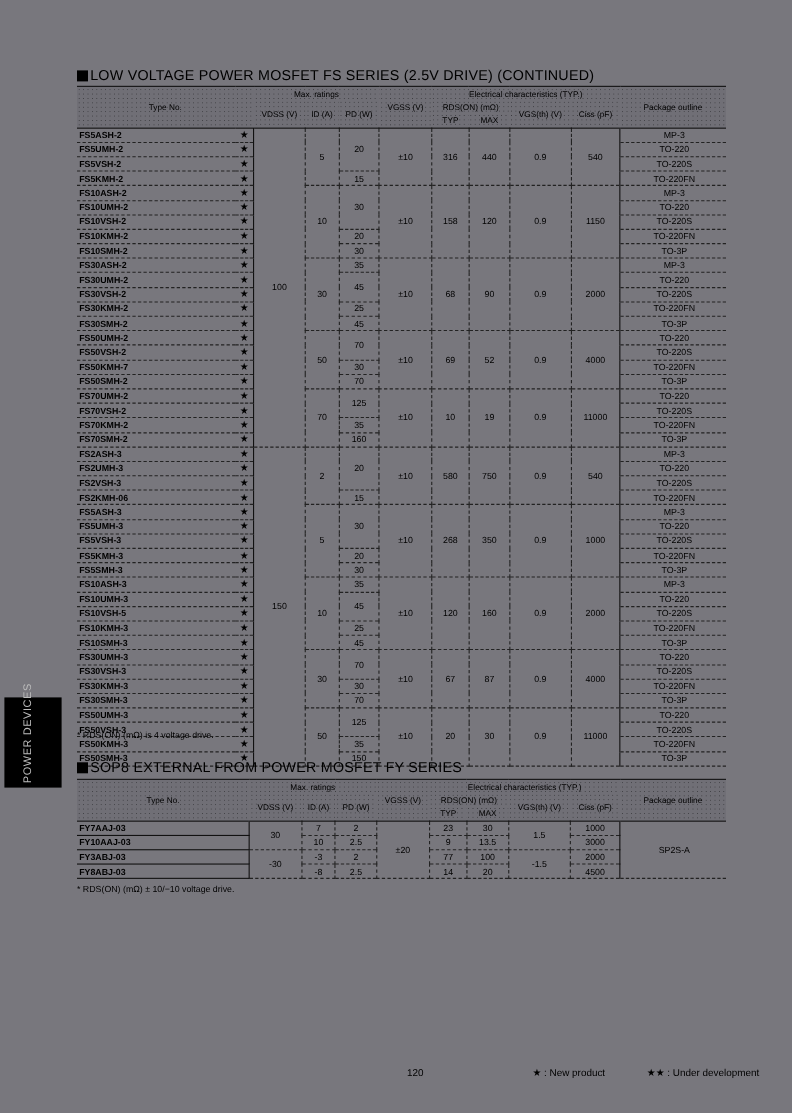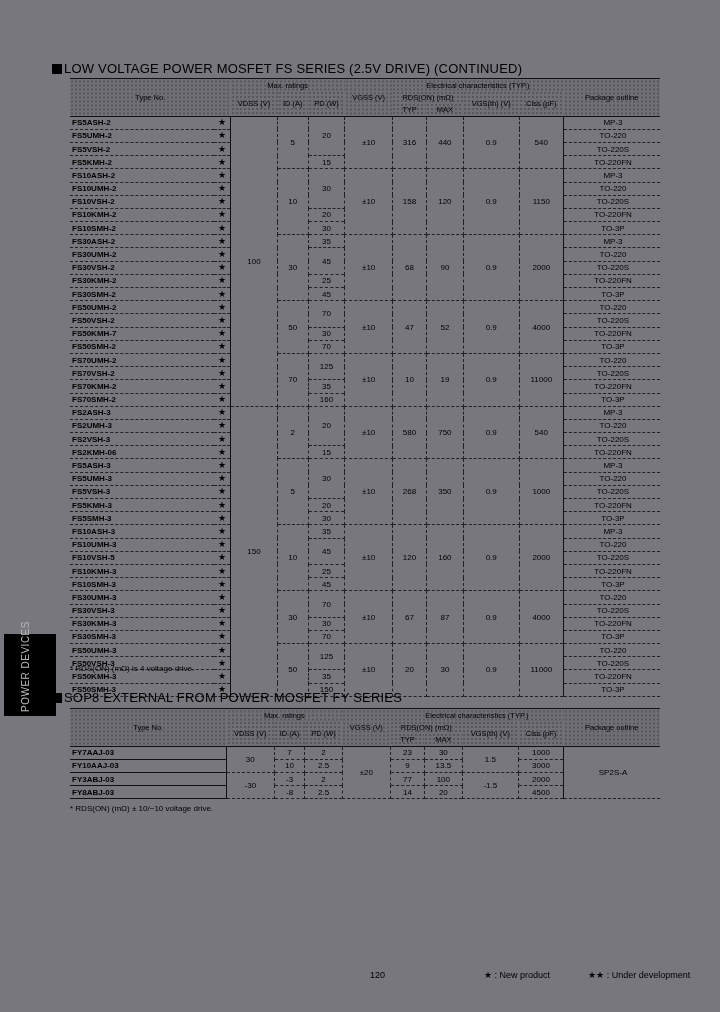--- a/index.html
+++ b/index.html
@@ -1,17 +1,17 @@
 <!DOCTYPE html>
 <html><head>
 <meta charset="utf-8">
 <style>
   html,body{margin:0;padding:0;}
   body{width:720px;height:1012px;background:#78777d;position:relative;overflow:hidden;font-family:"Liberation Sans",sans-serif;color:#000;}
-  .title{position:absolute;left:52px;font-size:13px;letter-spacing:0.2px;white-space:nowrap;}
+  .title{position:absolute;left:70px;font-size:13px;letter-spacing:0.2px;white-space:nowrap;}
   .title .sq{display:inline-block;width:10px;height:10px;background:#000;margin-right:2px;vertical-align:-1px;}
   table{position:absolute;border-collapse:collapse;font-size:8px;}
   td,th{padding:0 2px;height:12.2px;line-height:11px;text-align:center;white-space:nowrap;}
   th{font-weight:normal;background:#706f76;background-image:radial-gradient(#3a3a3e 0.6px,transparent 0.8px);background-size:4px 4px;font-size:7.5px;}
   .t1 tr.row td{border-bottom:1px dashed #222;}
   .t1 td.type{text-align:left;font-weight:bold;border-bottom:1.5px solid #111;padding-left:2px;width:140px;margin-left:12px;}
   .t1 td.star{width:12px;border-bottom:1.5px solid #111;border-right:1.5px solid #111;font-size:9px;}
   .grp{border-left:1px dashed #222;border-right:1px dashed #222;}
   .pkg{text-align:center;border-left:1.5px solid #111;padding-left:4px;width:90px;}
   .hdr-top{border-top:1.5px solid #111;}
@@ -148,21 +148,21 @@
         <td class="star">★</td>
         <td class="grp" rowspan="1">45</td>
         <td class="pkg">TO-3P</td>
       </tr>
       <tr class="row">
         <td class="type">FS50UMH-2</td>
         <td class="star">★</td>
         <td class="grp" rowspan="4">50</td>
         <td class="grp" rowspan="2">70</td>
         <td class="grp" rowspan="4">±10</td>
-        <td class="grp" rowspan="4">47</td>
+        <td class="grp" rowspan="4">69</td>
         <td class="grp" rowspan="4">52</td>
         <td class="grp" rowspan="4">0.9</td>
         <td class="grp" rowspan="4">4000</td>
         <td class="pkg">TO-220</td>
       </tr>
       <tr class="row">
         <td class="type">FS50VSH-2</td>
         <td class="star">★</td>
         <td class="pkg">TO-220S</td>
       </tr>

